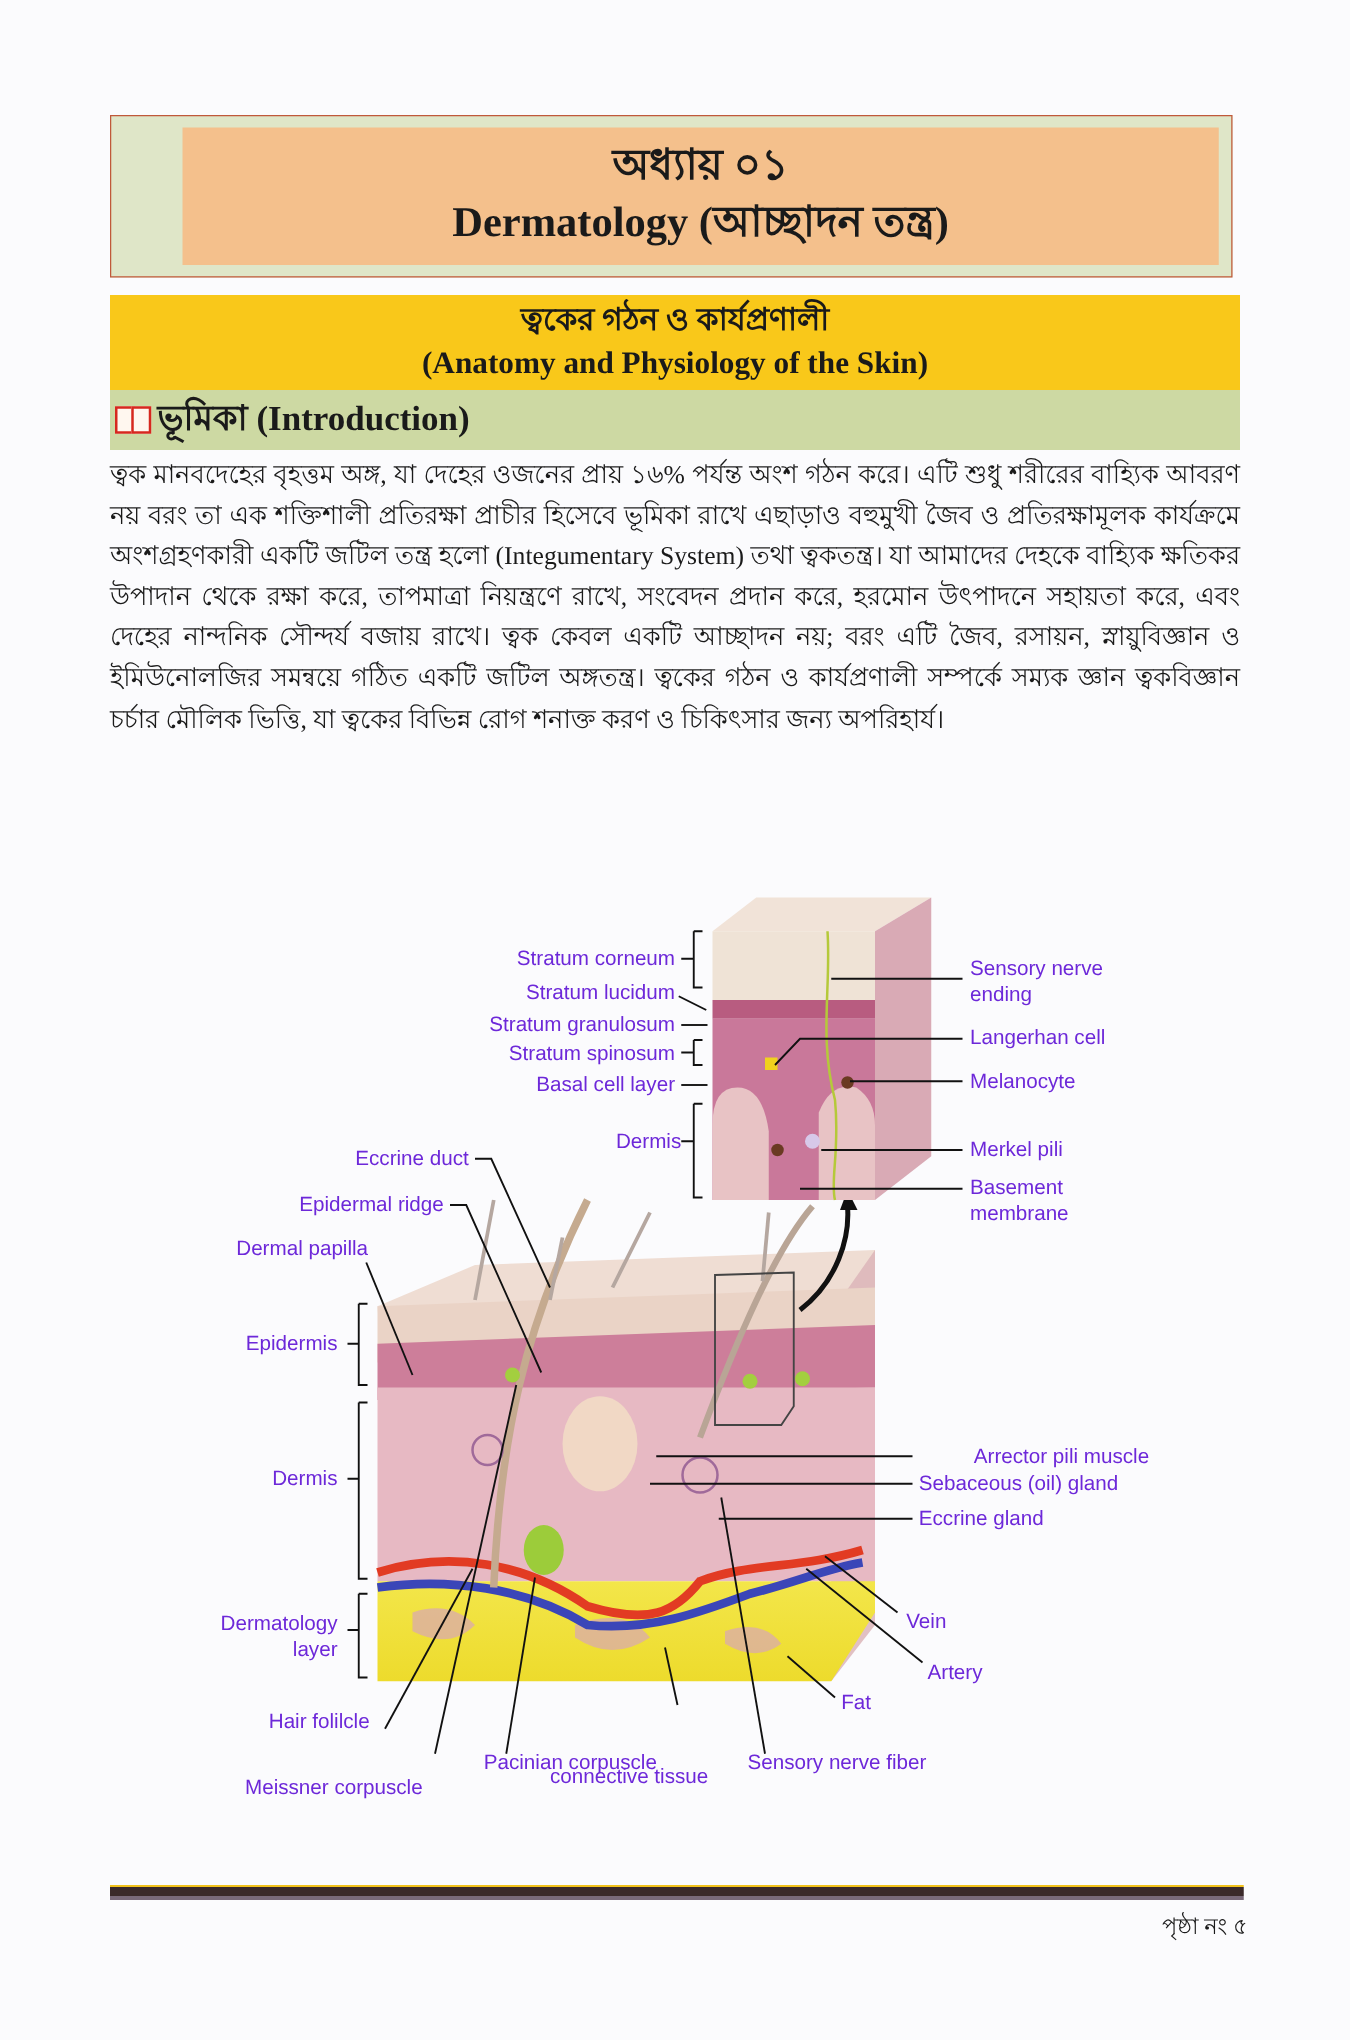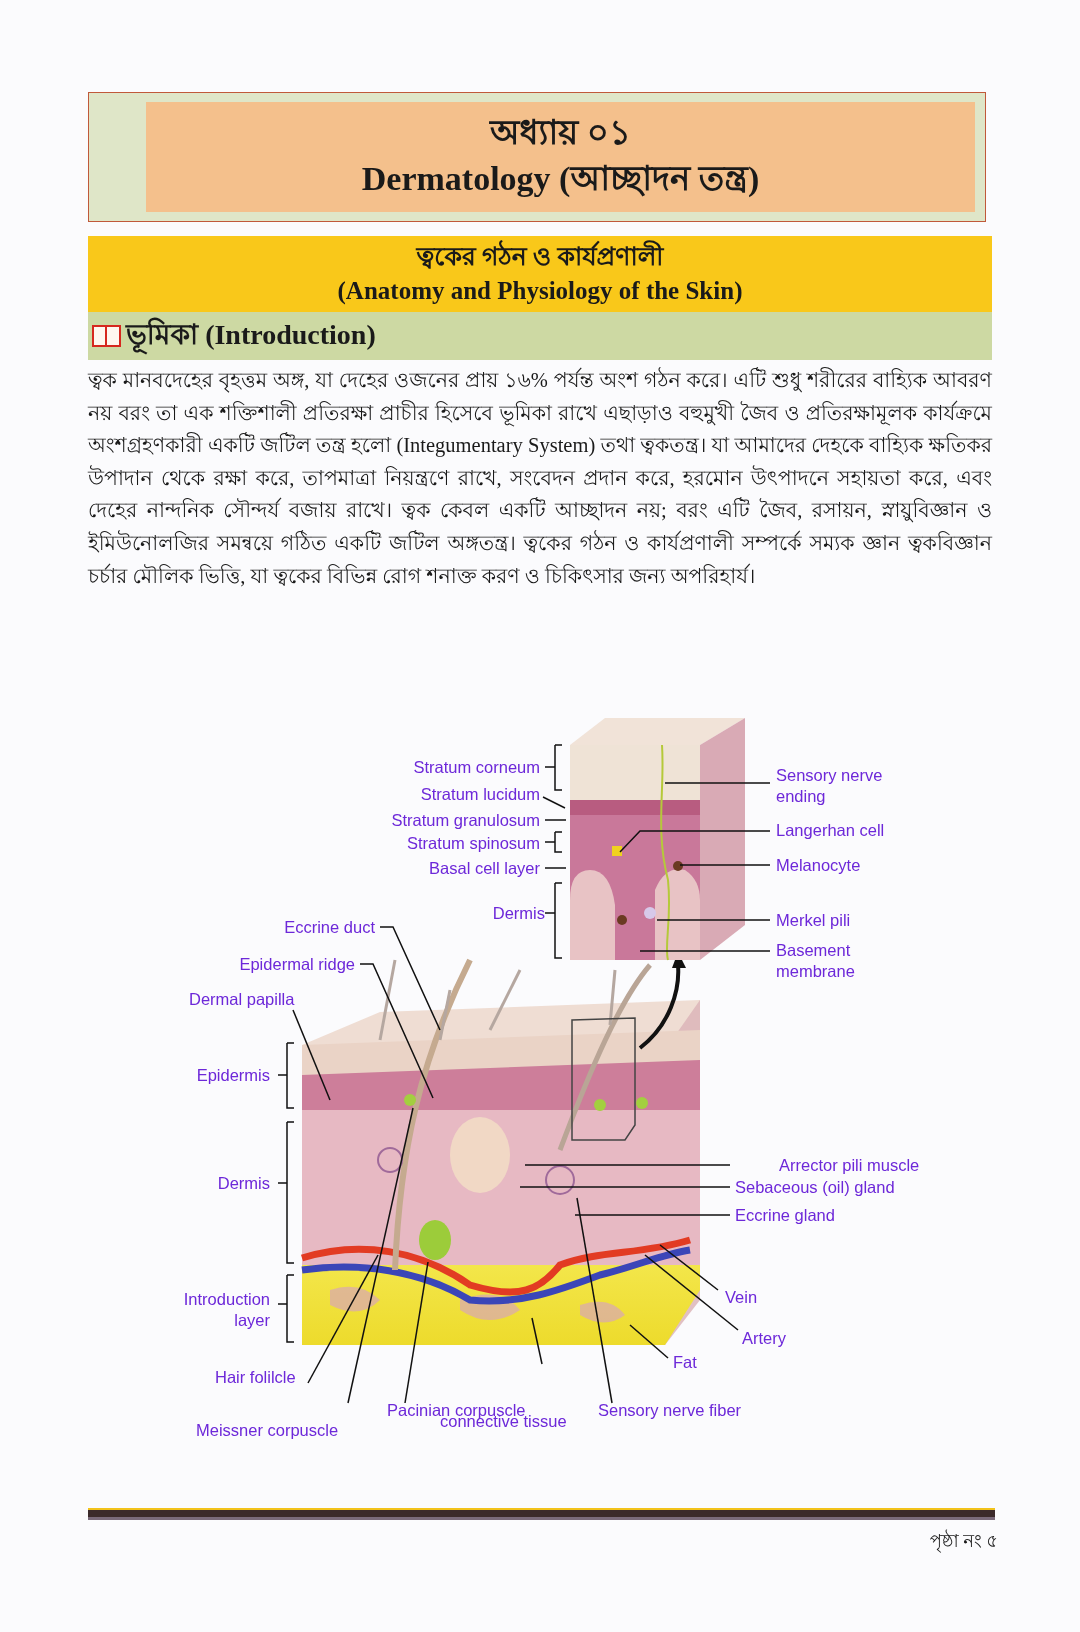--- a/index.html
+++ b/index.html
@@ -167,21 +167,21 @@
 <div class="lbl" style="left:776px;top:855px;">Melanocyte</div>
 <div class="lbl" style="left:776px;top:910px;">Merkel pili</div>
 <div class="lbl" style="left:776px;top:940px;">Basement</div>
 <div class="lbl" style="left:776px;top:961px;">membrane</div>
 
 <div class="lbl r" style="right:705px;top:917px;">Eccrine duct</div>
 <div class="lbl r" style="right:725px;top:954px;">Epidermal ridge</div>
 <div class="lbl" style="left:189px;top:989px;">Dermal papilla</div>
 <div class="lbl r" style="right:810px;top:1065px;">Epidermis</div>
 <div class="lbl r" style="right:810px;top:1173px;">Dermis</div>
-<div class="lbl r" style="right:810px;top:1289px;">Introduction</div>
+<div class="lbl r" style="right:810px;top:1289px;">Dermatology</div>
 <div class="lbl r" style="right:810px;top:1310px;">layer</div>
 
 <div class="lbl" style="left:735px;top:1155px;margin-left:44px;">Arrector pili muscle</div>
 <div class="lbl" style="left:735px;top:1177px;">Sebaceous (oil) gland</div>
 <div class="lbl" style="left:735px;top:1205px;">Eccrine gland</div>
 <div class="lbl" style="left:725px;top:1287px;">Vein</div>
 <div class="lbl" style="left:742px;top:1328px;">Artery</div>
 <div class="lbl" style="left:673px;top:1352px;">Fat</div>
 
 <div class="lbl" style="left:215px;top:1367px;">Hair folilcle</div>

